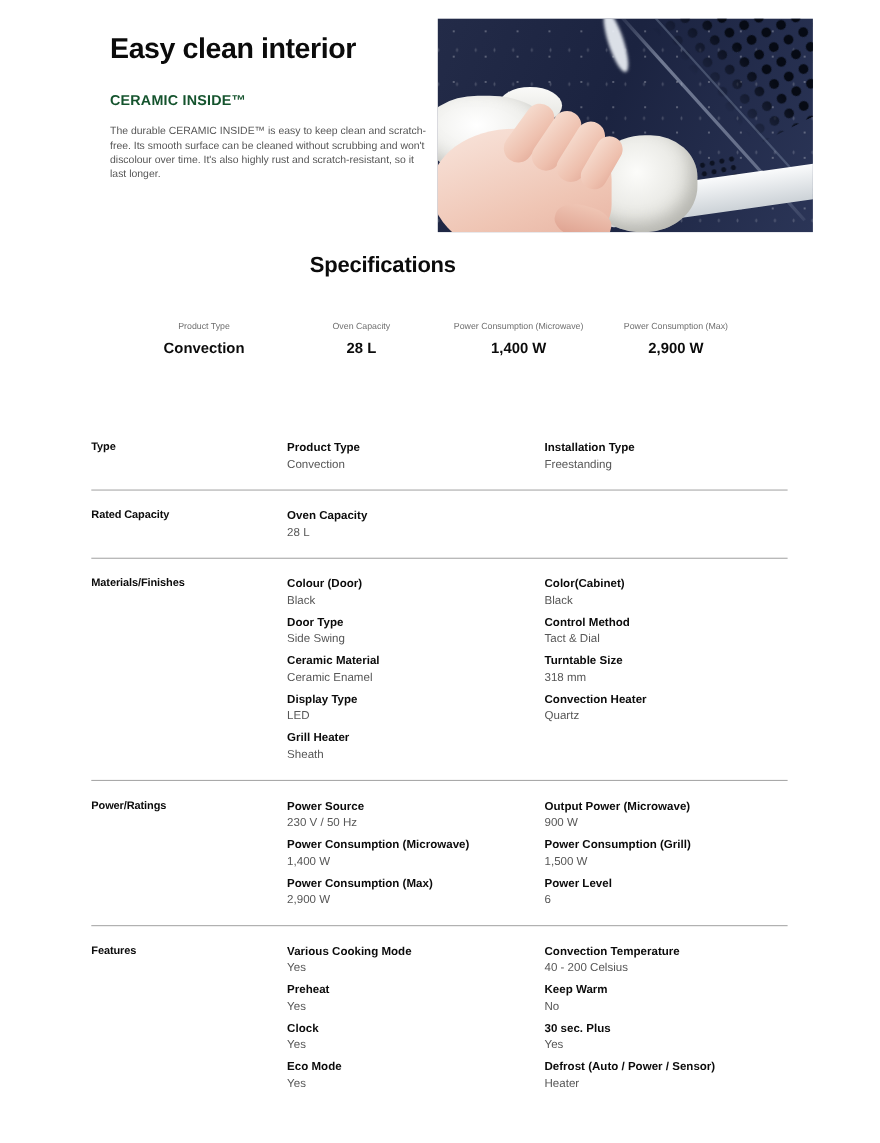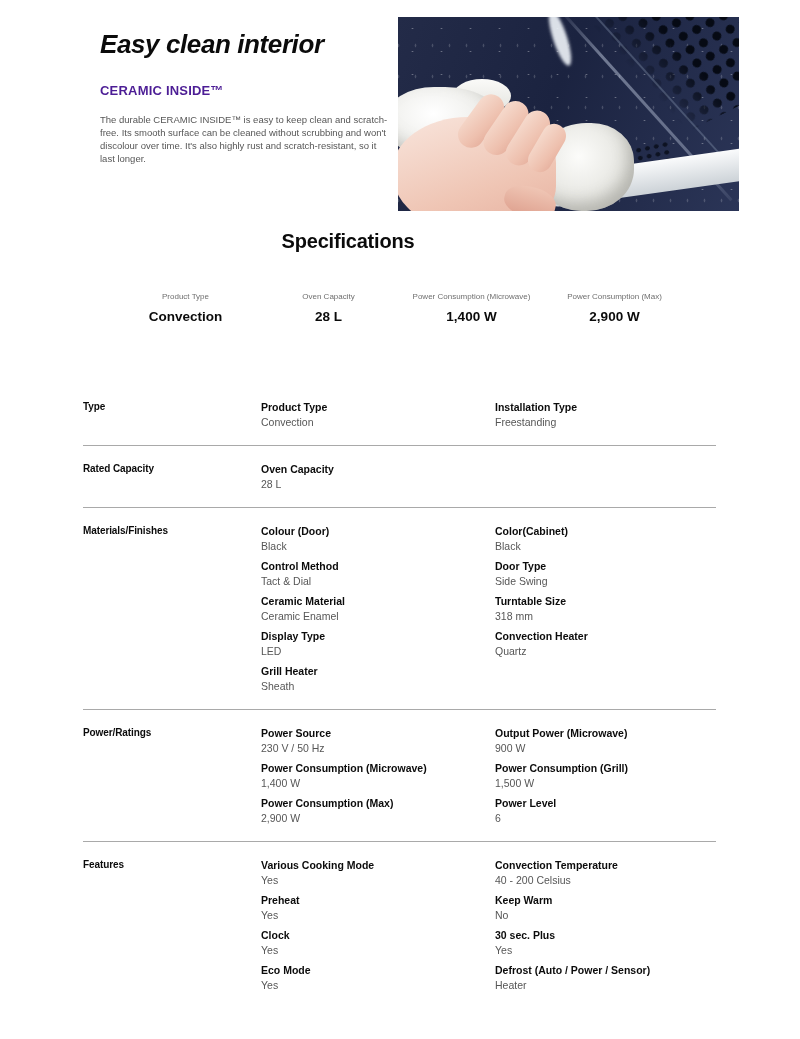--- a/index.html
+++ b/index.html
@@ -4,22 +4,22 @@
 <style>
   * { margin:0; padding:0; box-sizing:border-box; }
   html,body { background:#ffffff; }
   body {
     width:800px; height:1039px; position:relative; overflow:hidden;
     font-family:"Liberation Sans","DejaVu Sans",sans-serif; color:#0b0b0b;
   }
 
   
   .hero-text { position:absolute; left:100px; top:30px; width:292px; }
-  .hero-title { font-size:26px; font-weight:700; letter-spacing:-0.4px; color:#0b0b0b; line-height:28px;font-style:italic; }
-  .hero-subtitle { margin-top:25px; font-size:13px; font-weight:700; letter-spacing:0.2px; color:#4c1d95; }
+  .hero-title { font-size:26px; font-weight:700; letter-spacing:-0.4px; color:#0b0b0b; line-height:28px; }
+  .hero-subtitle { margin-top:25px; font-size:13px; font-weight:700; letter-spacing:0.2px; color:#14532d; }
   .hero-body { margin-top:15px; font-size:9.5px; line-height:13px; color:#565656; }
 
   
   .photo { position:absolute; left:398px; top:17px; width:341px; height:194px; overflow:hidden;
     background:linear-gradient(112deg,#232b48 0%,#1b2340 45%,#2b3557 100%); }
   .photo * { position:absolute; }
   .speckles { inset:0;
     background-image:radial-gradient(rgba(255,255,255,.33) .6px, transparent 1.2px),
                      radial-gradient(rgba(255,255,255,.18) .6px, transparent 1.2px);
     background-size:29px 23px, 17px 31px; background-position:0 0, 9px 13px; }
@@ -160,30 +160,30 @@
     <div class="item-label">Colour (Door)</div>
     <div class="item-value">Black</div>
   </div>
 
   <div class="item">
     <div class="item-label">Color(Cabinet)</div>
     <div class="item-value">Black</div>
   </div>
 
   <div class="item">
+    <div class="item-label">Door Type</div>
+    <div class="item-value">Side Swing</div>
+  </div>
+
+  <div class="item">
     <div class="item-label">Control Method</div>
     <div class="item-value">Tact &amp; Dial</div>
   </div>
 
   <div class="item">
-    <div class="item-label">Door Type</div>
-    <div class="item-value">Side Swing</div>
-  </div>
-
-  <div class="item">
     <div class="item-label">Ceramic Material</div>
     <div class="item-value">Ceramic Enamel</div>
   </div>
 
   <div class="item">
     <div class="item-label">Turntable Size</div>
     <div class="item-value">318 mm</div>
   </div>
 
   <div class="item">

